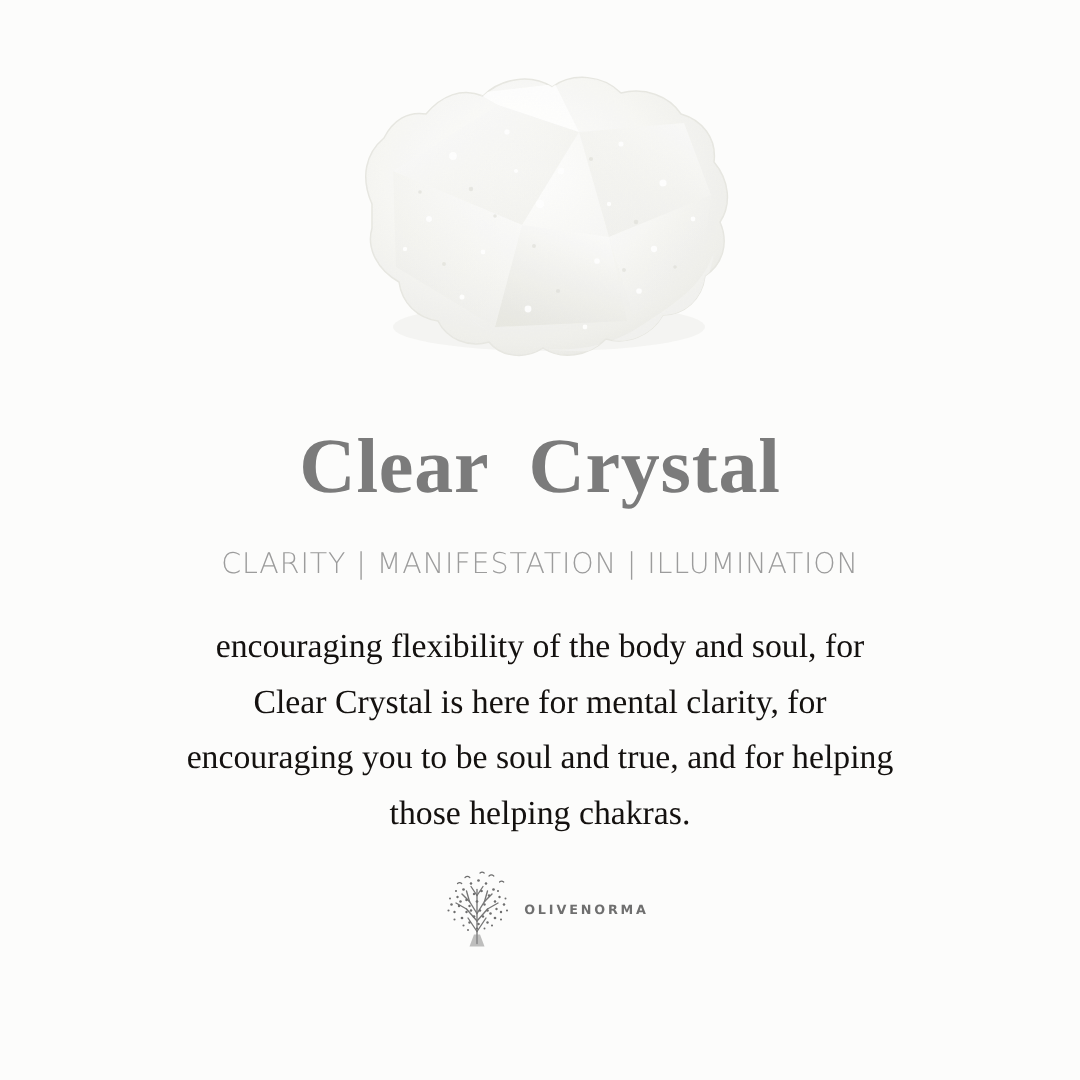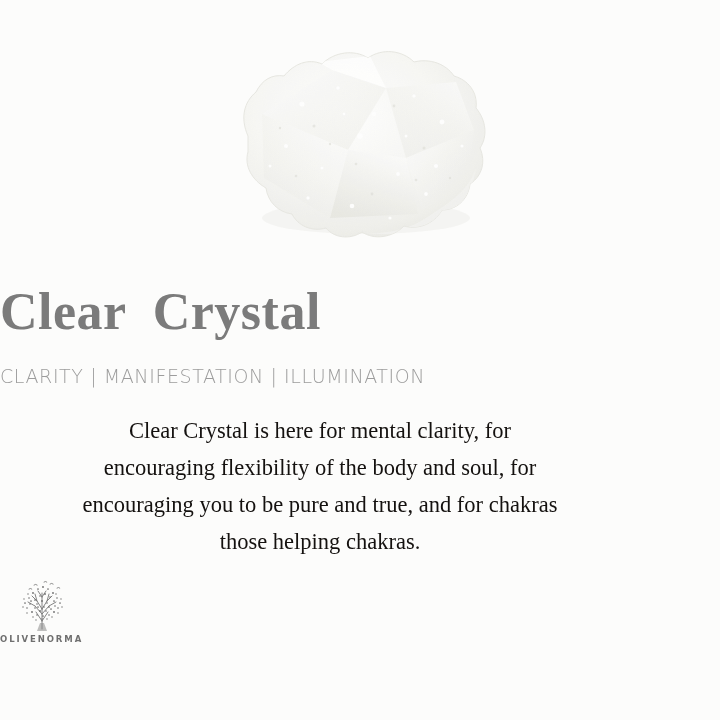--- a/index.html
+++ b/index.html
@@ -13,21 +13,21 @@
     font-family: "Liberation Sans", sans-serif;
     overflow: hidden;
   }
   .card {
     position: relative;
     width: 720px;
     height: 720px;
     background: #fcfcfb;
     display: flex;
     flex-direction: column;
-    align-items: flex-start;
+    align-items: center;
     border-radius: 21px;
   }
 
   
   .crystal-wrap {
     position: relative;
     width: 720px;
     height: 286px;
     display: flex;
     align-items: center;
@@ -76,21 +76,21 @@
   }
   .description .line {
     display: block;
     white-space: nowrap;
   }
 
   
   .brand {
     margin-top: 19px;
     display: flex;
-    flex-direction: column;
+    flex-direction: row;
     align-items: center;
   }
   .brand-mark {
     display: block;
   }
   .brand-name {
     margin-top: 2px;
     font-family: "DejaVu Sans", "Liberation Sans", sans-serif;
     font-size: 8.5px;
     font-weight: 600;
@@ -224,23 +224,23 @@
         <rect x="0" y="0" width="300" height="250" fill="#f6f6f2" opacity="0.12" filter="url(#grain)"></rect>
       </g>
     </svg>
   </div>
 
   <h1 class="title">Clear  Crystal</h1>
 
   <div class="keywords">CLARITY | MANIFESTATION | ILLUMINATION</div>
 
   <div class="description">
+    <span class="line">encouraging flexibility of the body and soul, for</span>
     <span class="line">Clear Crystal is here for mental clarity, for</span>
-    <span class="line">encouraging flexibility of the body and soul, for</span>
-    <span class="line">encouraging you to be pure and true, and for chakras</span>
+    <span class="line">encouraging you to be soul and true, and for helping</span>
     <span class="line">those helping chakras.</span>
   </div>
 
   <div class="brand">
     <svg class="brand-mark" width="62" height="54" viewBox="0 0 62 54" aria-hidden="true">
       <g stroke="#767676" stroke-width="0.9" fill="none" stroke-linecap="round">
 
         <path d="M31,50 L31,30"></path>
         <path d="M31,42 L25,33"></path>
           <path d="M31,42 L37,33"></path>

